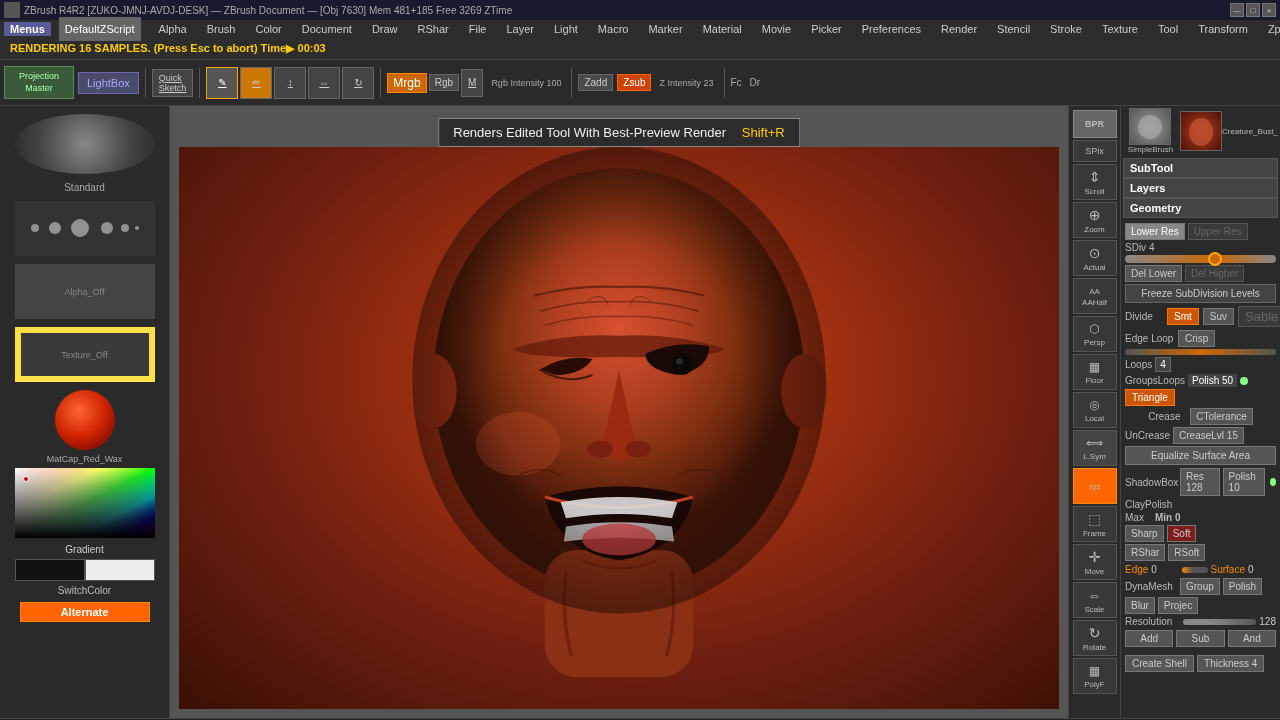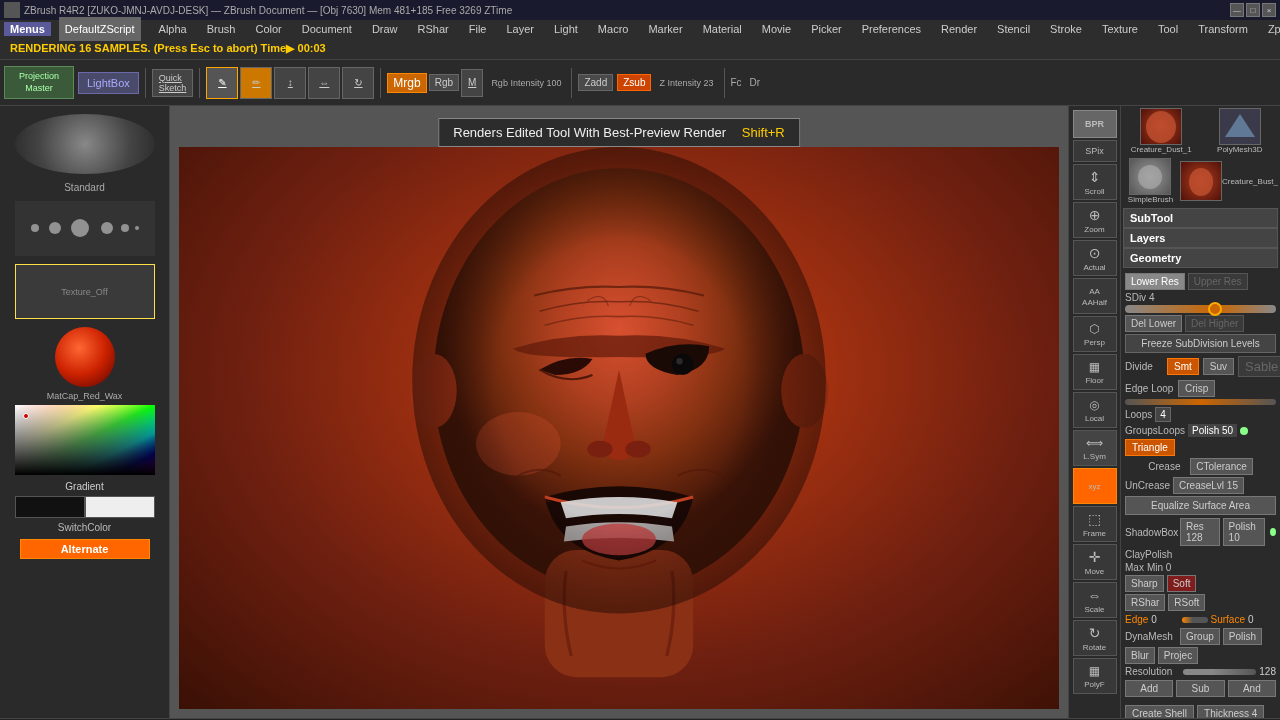--- a/index.html
+++ b/index.html
@@ -168,21 +168,21 @@
       height: 55px;
       background: #444;
       margin: 4px auto;
       display: flex; align-items: center; justify-content: center;
     }
     .texture-preview {
       width: 140px;
       height: 55px;
       background: #3a3a3a;
       margin: 4px auto;
-      border: 1px solid #fde047;
+      border: 6px solid #fde047;
       display: flex; align-items: center; justify-content: center;
     }
     .mat-preview {
       width: 60px;
       height: 60px;
       background: radial-gradient(circle at 40% 35%, #ff6633, #cc2200, #550000);
       border-radius: 50%;
       margin: 4px auto;
     }
     .mat-label { text-align: center; font-size: 9px; color: #aaa; }
@@ -703,20 +703,23 @@
       <svg width="120" height="45">
         <circle cx="10" cy="22" r="4" fill="#bbb" opacity="0.7"></circle>
         <circle cx="30" cy="22" r="6" fill="#bbb" opacity="0.7"></circle>
         <circle cx="55" cy="22" r="9" fill="#bbb" opacity="0.7"></circle>
         <circle cx="82" cy="22" r="6" fill="#bbb" opacity="0.7"></circle>
         <circle cx="100" cy="22" r="4" fill="#bbb" opacity="0.7"></circle>
         <circle cx="112" cy="22" r="2" fill="#bbb" opacity="0.7"></circle>
       </svg>
     </div>
 
+    <div class="alpha-preview">
+      <span style="font-size:9px; color:#888;">Alpha_Off</span>
+    </div>
 
     <div class="texture-preview">
       <span style="font-size:9px; color:#888;">Texture_Off</span>
     </div>
 
     <div class="mat-preview"></div>
     <div class="mat-label">MatCap_Red_Wax</div>
 
     <div class="color-picker">
       <div class="color-picker-overlay"></div>
@@ -881,38 +884,20 @@
     <div class="rt-btn">
       <span class="icon-polyf"></span>
       <span class="rt-btn-label">PolyF</span>
     </div>
   </div>
 
   <div id="right-panel">
 
     <div class="thumb-row">
       <div style="flex:1; display:flex; flex-direction:column; align-items:center;">
-        <div class="thumb" style="background: radial-gradient(circle, #b04020, #501008);">
-          <svg width="40" height="35">
-              <ellipse cx="20" cy="18" rx="15" ry="16" fill="#c05030" opacity="0.8"></ellipse>
-            </svg>
-        </div>
-        <div class="thumb-label">Creature_Dust_1</div>
-      </div>
-      <div style="flex:1; display:flex; flex-direction:column; align-items:center;">
-        <div class="thumb" style="background:#3a3a4a;">
-          <svg width="40" height="35">
-              <polygon points="20,5 35,28 5,28" fill="#6a8aaa" opacity="0.8"></polygon>
-            </svg>
-        </div>
-        <div class="thumb-label">PolyMesh3D</div>
-      </div>
-    </div>
-    <div class="thumb-row">
-      <div style="flex:1; display:flex; flex-direction:column; align-items:center;">
         <div class="thumb" style="background:radial-gradient(circle, #999, #555);">
           <svg width="40" height="35">
               <circle cx="20" cy="18" r="12" fill="#aaa" opacity="0.7"></circle>
             </svg>
         </div>
         <div class="thumb-label">SimpleBrush</div>
       </div>
       <div style="flex:1; display:flex; flex-direction:row; align-items:center;">
         <div class="thumb" style="background:radial-gradient(circle, #b04020, #501008);">
           <svg width="40" height="35">
@@ -992,21 +977,21 @@
         <div class="res-btn">Res 128</div>
         <div class="polish10-btn">Polish 10</div>
         <span class="polish-circle"></span>
       </div>
 
       <div class="claypol-row">
         <div class="claypol-label">ClayPolish</div>
       </div>
       <div class="maxmin-row">
         <span>Max</span>
-        <span style="">Min 0</span>
+        <span style="margin-left: 8px; font-weight: bold;">Min 0</span>
       </div>
       <div class="geo-row">
         <div class="sharp-btn">Sharp</div>
         <div class="soft-btn">Soft</div>
       </div>
       <div class="geo-row">
         <div class="rshar-btn">RShar</div>
         <div class="rsoft-btn">RSoft</div>
       </div>
 

